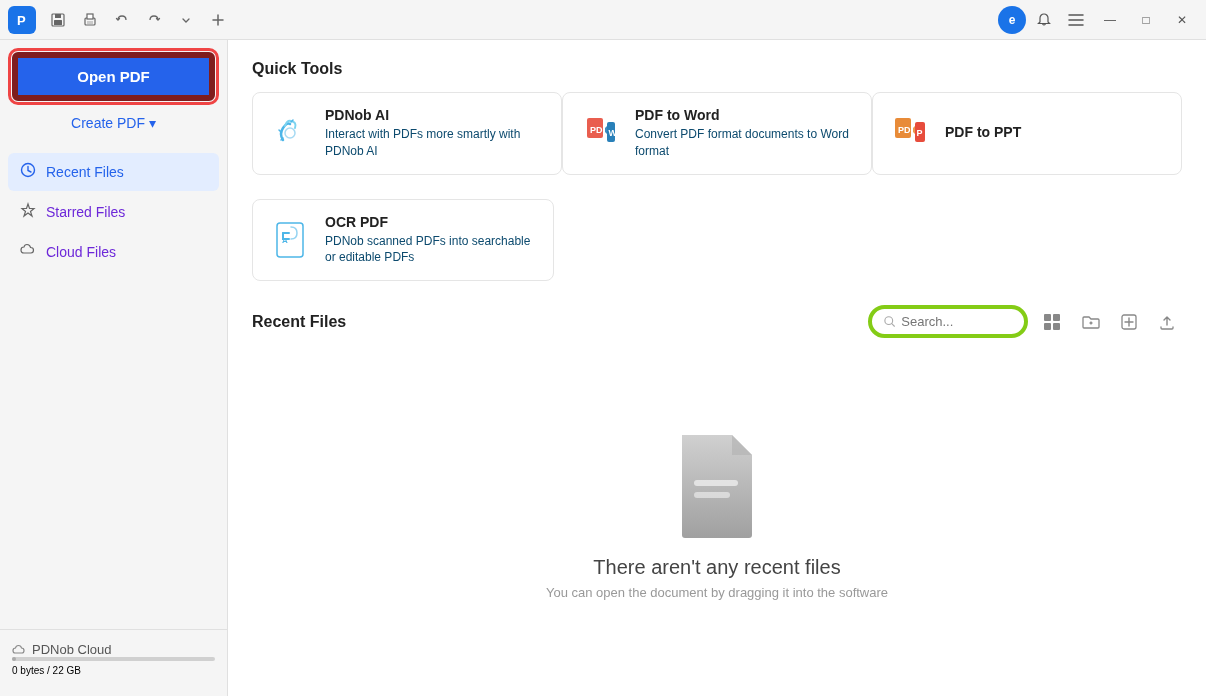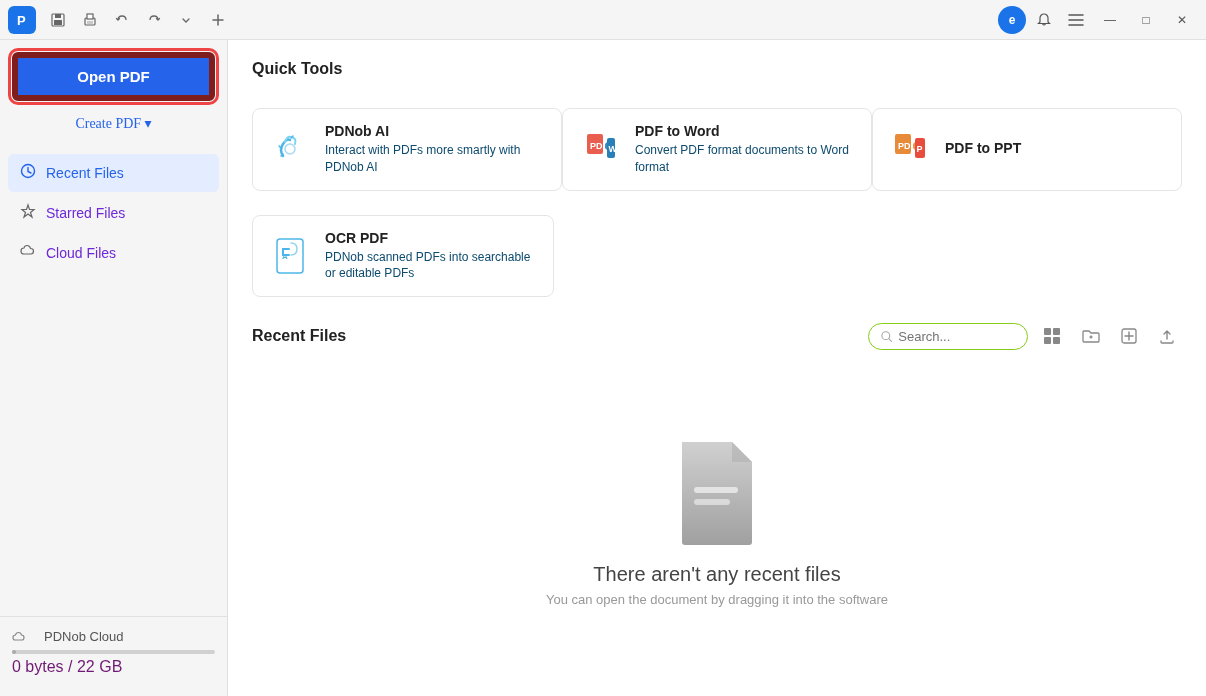--- a/index.html
+++ b/index.html
@@ -125,21 +125,20 @@
       background: transparent;
       color: #2563eb;
       border: none;
       padding: 6px 0;
       font-size: 14px;
       cursor: pointer;
       display: flex;
       align-items: center;
       justify-content: center;
       gap: 4px;
-      font-family: Liberation Serif, serif;
     }
     .sidebar-nav {
       display: flex;
       flex-direction: column;
       gap: 2px;
       padding: 0 8px;
       flex: 1;
     }
     .nav-item {
       display: flex;
@@ -155,59 +154,58 @@
     .nav-item .icon { font-size: 16px; color: #666; }
     .nav-item.active .icon { color: #2563eb; }
 
     .sidebar-footer {
       padding: 12px 12px 8px;
       border-top: 1px solid #e0e0e0;
     }
     .cloud-label {
       display: flex;
       align-items: center;
-      gap: 18px;
+      gap: 6px;
       font-size: 13px;
       color: #555;
-      margin-bottom: 6px;
     }
     .storage-bar {
       width: 100%;
       height: 4px;
       background: #d0d0d0;
       border-radius: 2px;
       margin-bottom: 4px;
     }
     .storage-bar-fill {
       width: 2%;
       height: 100%;
       background: #aaa;
       border-radius: 2px;
     }
     .storage-text {
-      font-size: 16px;
-      color: #701a75;
+      font-size: 10px;
+      color: #000000;
     }
 
     
     .content {
       flex: 1;
       background: white;
       display: flex;
       flex-direction: column;
       overflow: hidden;
       padding: 20px 24px;
     }
 
     
     .section-title {
       font-size: 16px;
       font-weight: 600;
       color: #222;
-      margin-bottom: 30px;
+      margin-bottom: 14px;
     }
     .tools-grid {
       display: grid;
       grid-template-columns: 1fr 1fr 1fr;
       gap: 0;
       margin-bottom: 24px;
     }
     .tool-card {
       border: 1px solid #e5e5e5;
       border-radius: 8px;
@@ -255,21 +253,21 @@
     }
     .recent-title {
       font-size: 16px;
       font-weight: 600;
       color: #222;
       flex: 1;
     }
     .search-bar {
       display: flex;
       align-items: center;
-      border: 1px solid #84cc16;
+      border: 4px solid #84cc16;
       border-radius: 20px;
       padding: 5px 12px;
       gap: 6px;
       background: white;
       width: 160px;
     }
     .search-input {
       border: none;
       outline: none;
       font-size: 13px;

